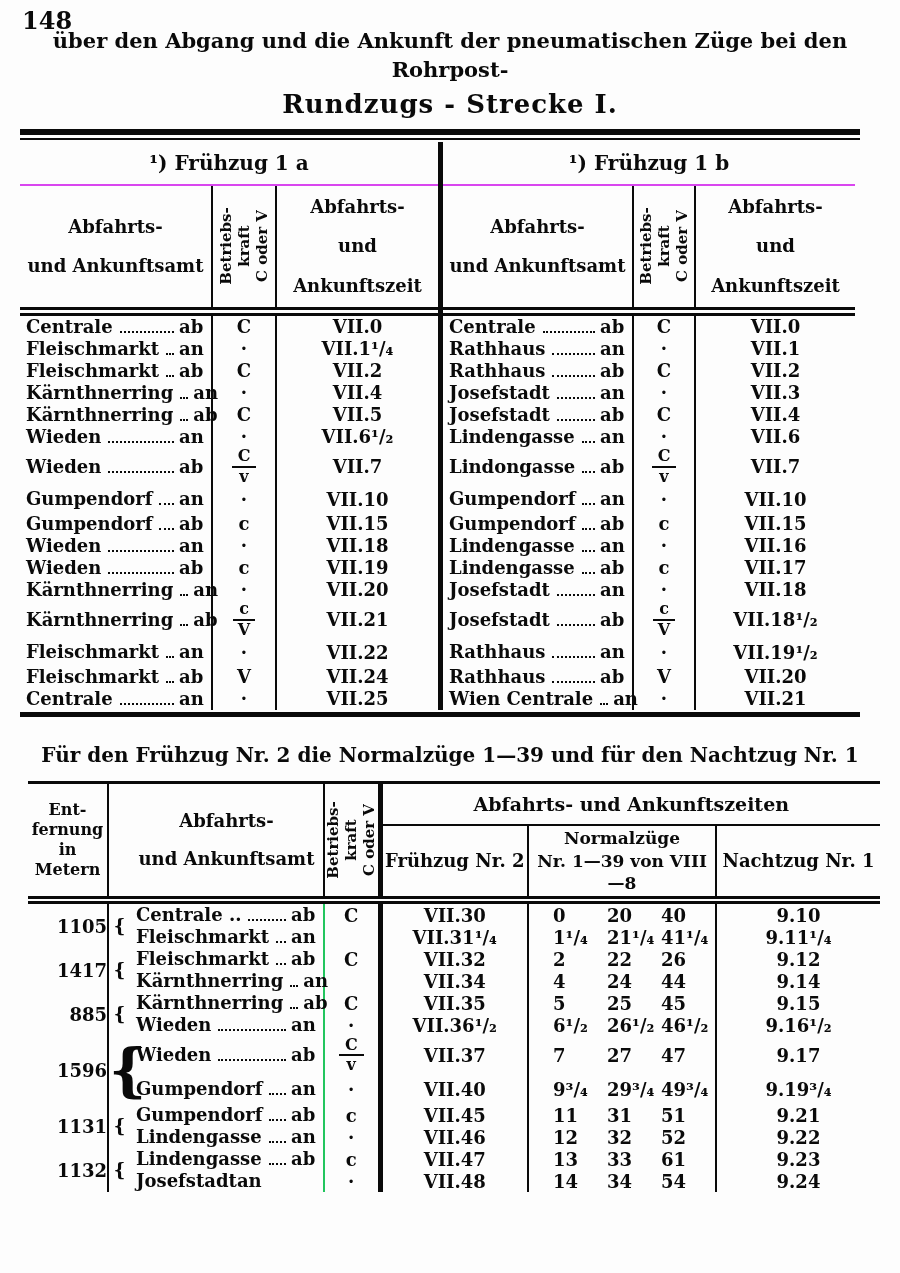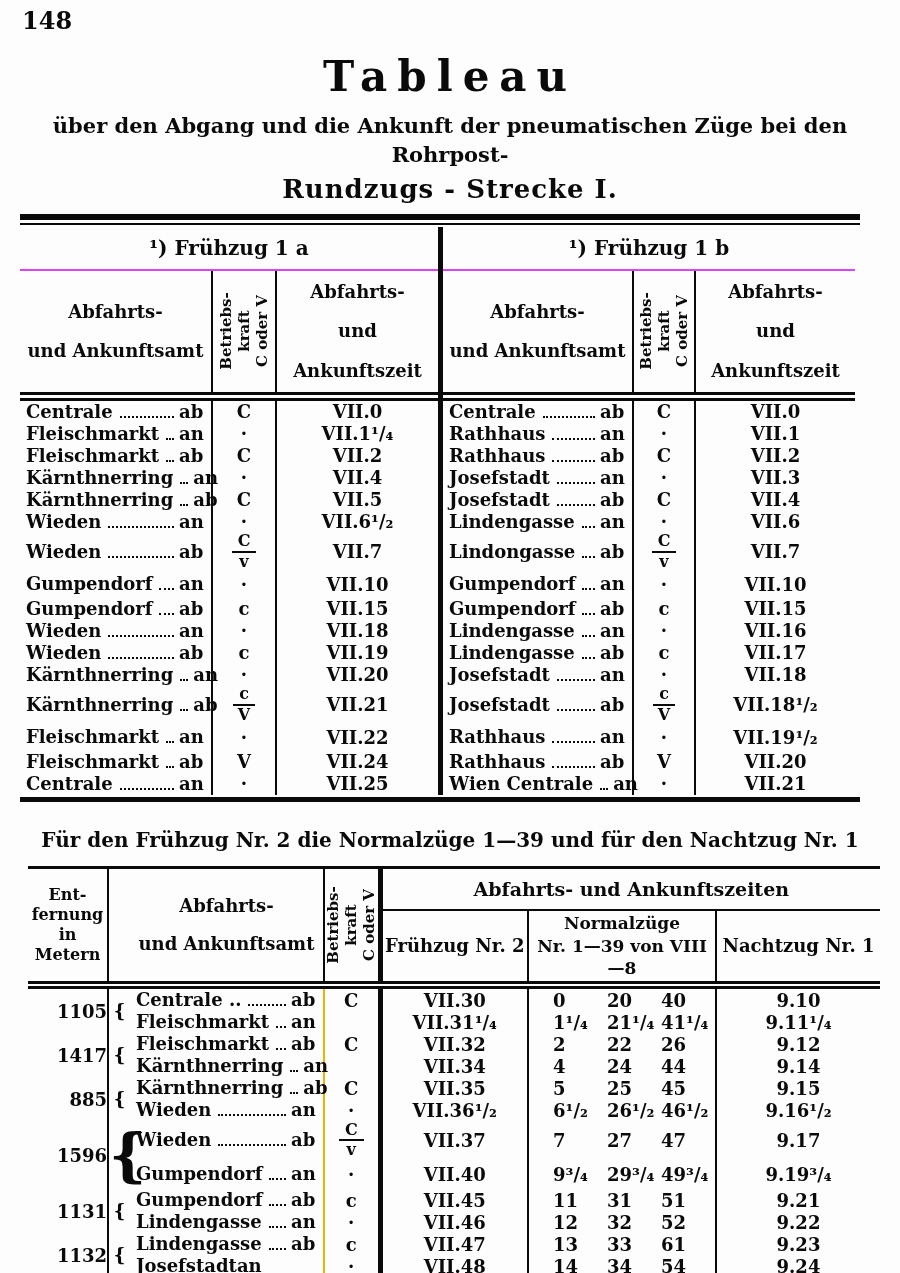--- a/index.html
+++ b/index.html
@@ -75,36 +75,35 @@
   .h-frueh,.h-normal,.h-nacht{height:54px;border-bottom:8px double #0a0a0a;font-size:18px;text-align:center;}
   .h-frueh{border-right:2px solid #0a0a0a;}
   .h-normal{border-right:2px solid #0a0a0a;font-size:17px;}
   .h-normal div{line-height:1.35;}
   .t2 tbody td{height:21px;font-size:18px;font-weight:bold;padding:0;vertical-align:middle;}
   .t2 tbody tr.tall td{height:38px;}
   .t2 tbody tr.semi td{height:30px;}
   td.dist{border-right:2px solid #0a0a0a;text-align:right;padding-right:12px;vertical-align:middle;}
   td.bracecell{text-align:center;vertical-align:middle;font-weight:normal;font-size:40px;line-height:0.9;overflow:visible;}
   td.bracecell.btall{font-size:58px;}
-  td.station2{border-right:2px solid #eab308;}
+  td.station2{border-right:2px solid #22c55e;}
   td.kraft2{border-right:5px solid #0a0a0a;text-align:center;}
   td.frueh{border-right:2px solid #0a0a0a;text-align:center;}
   td.normal{border-right:2px solid #0a0a0a;}
   .ncell{display:flex;padding-left:24px;}
   .ncell span{width:62px;text-align:left;white-space:nowrap;}
   td.nacht{text-align:center;}
 </style>
 </head>
 <body>
 
 <div class="page">
 
   <div class="page-number">148</div>
 
-  <div class="doc-title">Tableau</div>
 
   <div class="doc-subtitle"><span>über den Abgang und die Ankunft der pneumatischen Züge bei den Rohrpost-</span><br></div>
 
   <div class="section-title">Rundzugs - Strecke I.</div>
 
   <div class="dr">
       <div class="dr-a"></div>
       <div class="dr-b"></div>
     </div>
 

